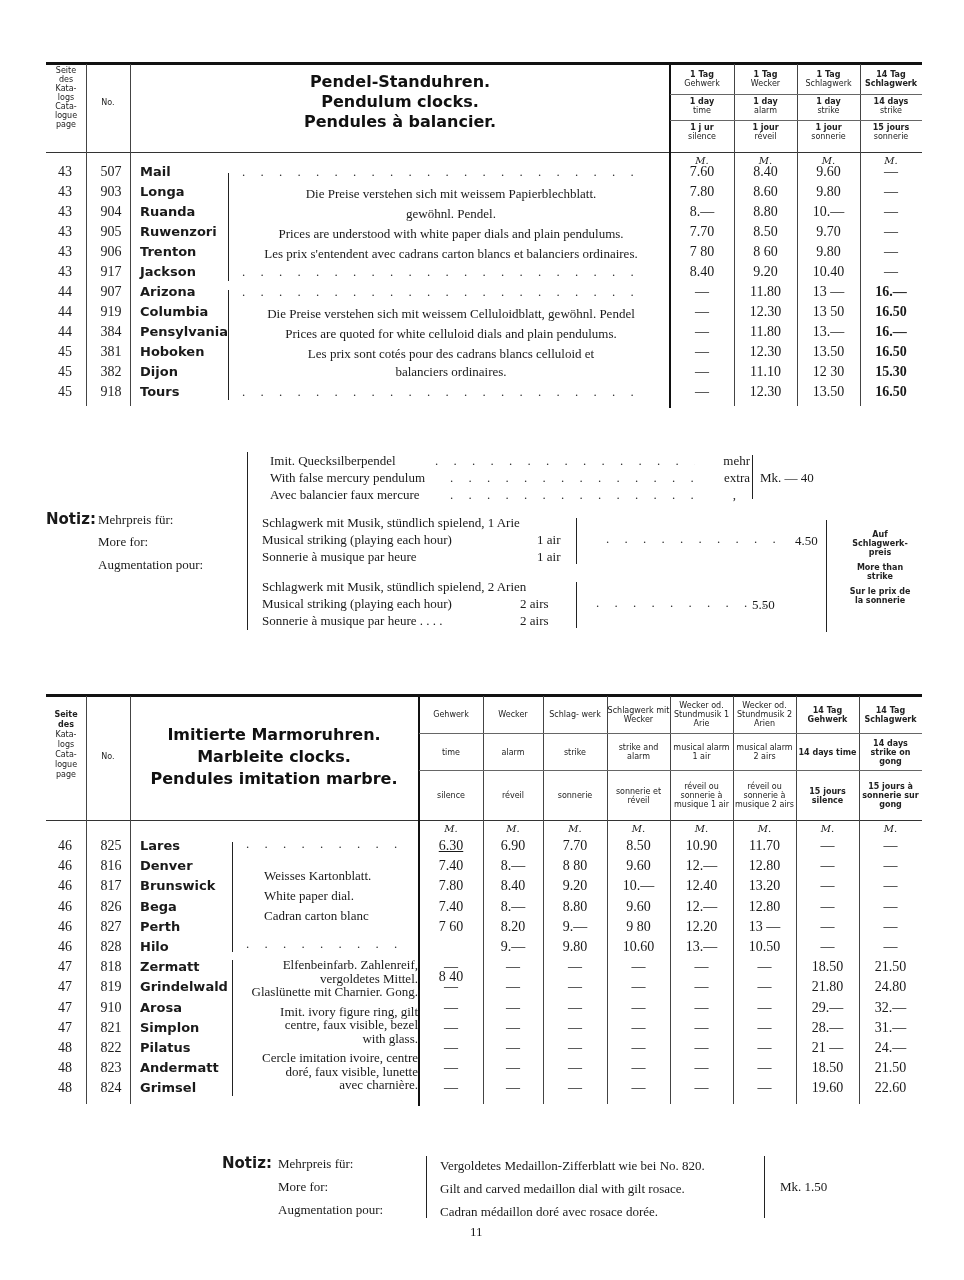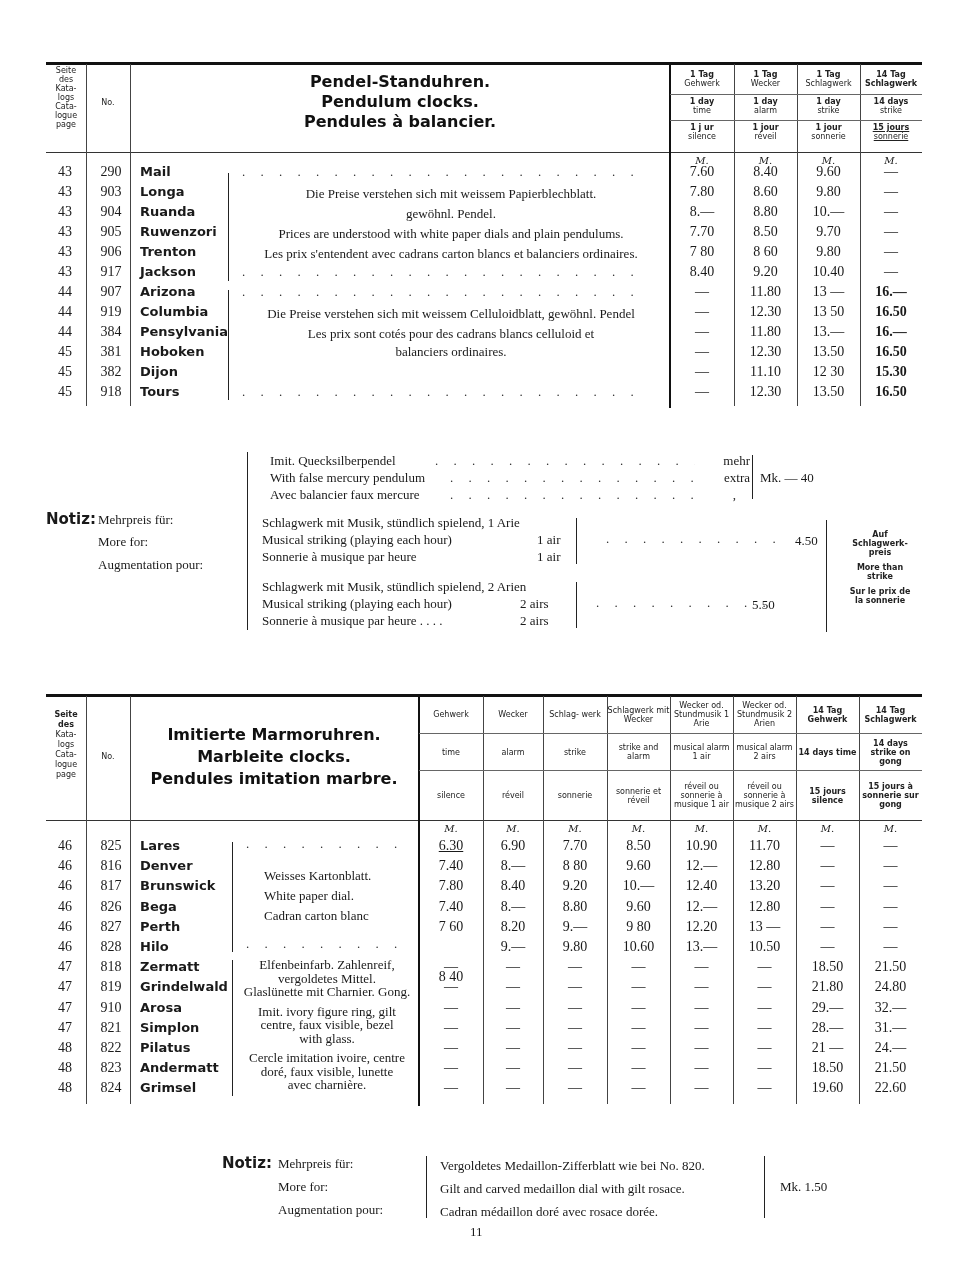--- a/index.html
+++ b/index.html
@@ -92,21 +92,21 @@
   <div class="abs hdr-small" style="left:797px; top:123px; width:63px;">
     <b>1 jour</b><br><span>sonnerie</span>
   </div>
 
   <div class="abs hdr-small" style="left:860px; top:70px; width:62px;">
     <b>14 Tag</b><br><b>Schlagwerk</b>
   </div>
   <div class="abs hdr-small" style="left:860px; top:97px; width:62px;">
     <b>14 days</b><br><span>strike</span>
   </div>
-  <div class="abs hdr-small" style="left:860px; top:123px; width:62px;text-decoration:underline;">
+  <div class="abs hdr-small" style="left:860px; top:123px; width:62px;">
     <b>15 jours</b><br><span>sonnerie</span>
   </div>
 
   <div class="mark" style="left:670px; top:155px; width:64px;">M.</div>
   <div class="mark" style="left:734px; top:155px; width:63px;">M.</div>
   <div class="mark" style="left:797px; top:155px; width:63px;">M.</div>
   <div class="mark" style="left:860px; top:155px; width:62px;">M.</div>
 
   <div class="brace" style="left:228px; top:173px; height:108px;"></div>
   <div class="dots" style="left:242px; top:164px; width:400px;">. . . . . . . . . . . . . . . . . . . . . . . . . . . . . . .</div>
@@ -115,29 +115,30 @@
     <div>gewöhnl. Pendel.</div>
     <div>Prices are understood with white paper dials and plain pendulums.</div>
     <div>Les prix s'entendent avec cadrans carton blancs et balanciers ordinaires.</div>
   </div>
   <div class="dots" style="left:242px; top:264px; width:400px;">. . . . . . . . . . . . . . . . . . . . . . . . . . . . . . .</div>
 
   <div class="brace" style="left:228px; top:290px; height:110px;"></div>
   <div class="dots" style="left:242px; top:284px; width:400px;">. . . . . . . . . . . . . . . . . . . . . . . . . . . . . . .</div>
   <div class="note" style="left:236px; top:304px; width:430px;">
     <div>Die Preise verstehen sich mit weissem Celluloidblatt, gewöhnl. Pendel</div>
+    <div>Prices are quoted for white celluloid dials and plain pendulums.</div>
     <div>Les prix sont cotés pour des cadrans blancs celluloid et</div>
     <div style="line-height:16px;">balanciers ordinaires.</div>
   </div>
   <div class="dots" style="left:242px; top:384px; width:400px;">. . . . . . . . . . . . . . . . . . . . . . . . . . . . . . .</div>
 
   <div id="t1rows">
       <div class="row" style="top: 162px;">
         <span class="cell c-page">43</span>
-        <span class="cell c-no">290</span>
+        <span class="cell c-no">507</span>
         <span class="cell c-name">Mail</span>
       </div>
       <div class="row" style="top: 182px;">
         <span class="cell c-page">43</span>
         <span class="cell c-no">903</span>
         <span class="cell c-name">Longa</span>
       </div>
       <div class="row" style="top: 202px;">
         <span class="cell c-page">43</span>
         <span class="cell c-no">904</span>
@@ -358,21 +359,21 @@
   <div class="brace" style="left:232px; top:842px; height:110px;"></div>
   <div class="dots" style="left:246px; top:836px; width:165px;">. . . . . . . . . . . .</div>
   <div class="abs small-txt" style="left:264px; top:866px; line-height:20px;">
     <div>Weisses Kartonblatt.</div>
     <div>White paper dial.</div>
     <div>Cadran carton blanc</div>
   </div>
   <div class="dots" style="left:246px; top:936px; width:165px;">. . . . . . . . . . . .</div>
 
   <div class="brace" style="left:232px; top:960px; height:136px;"></div>
-  <div class="abs" style="left:236px; top:958px; width:182px; text-align:center; font-size:13px; line-height:13.5px;">
+  <div class="abs" style="left:236px; top:958px; width:182px; text-align:right; font-size:13px; line-height:13.5px;">
     <div>Elfenbeinfarb. Zahlenreif,</div>
     <div>vergoldetes Mittel.</div>
     <div>Glaslünette mit Charnier. Gong.</div>
     <div style="height:6px;"></div>
     <div>Imit. ivory figure ring, gilt</div>
     <div>centre, faux visible, bezel</div>
     <div>with glass.</div>
     <div style="height:6px;"></div>
     <div>Cercle imitation ivoire, centre</div>
     <div>doré, faux visible, lunette</div>

